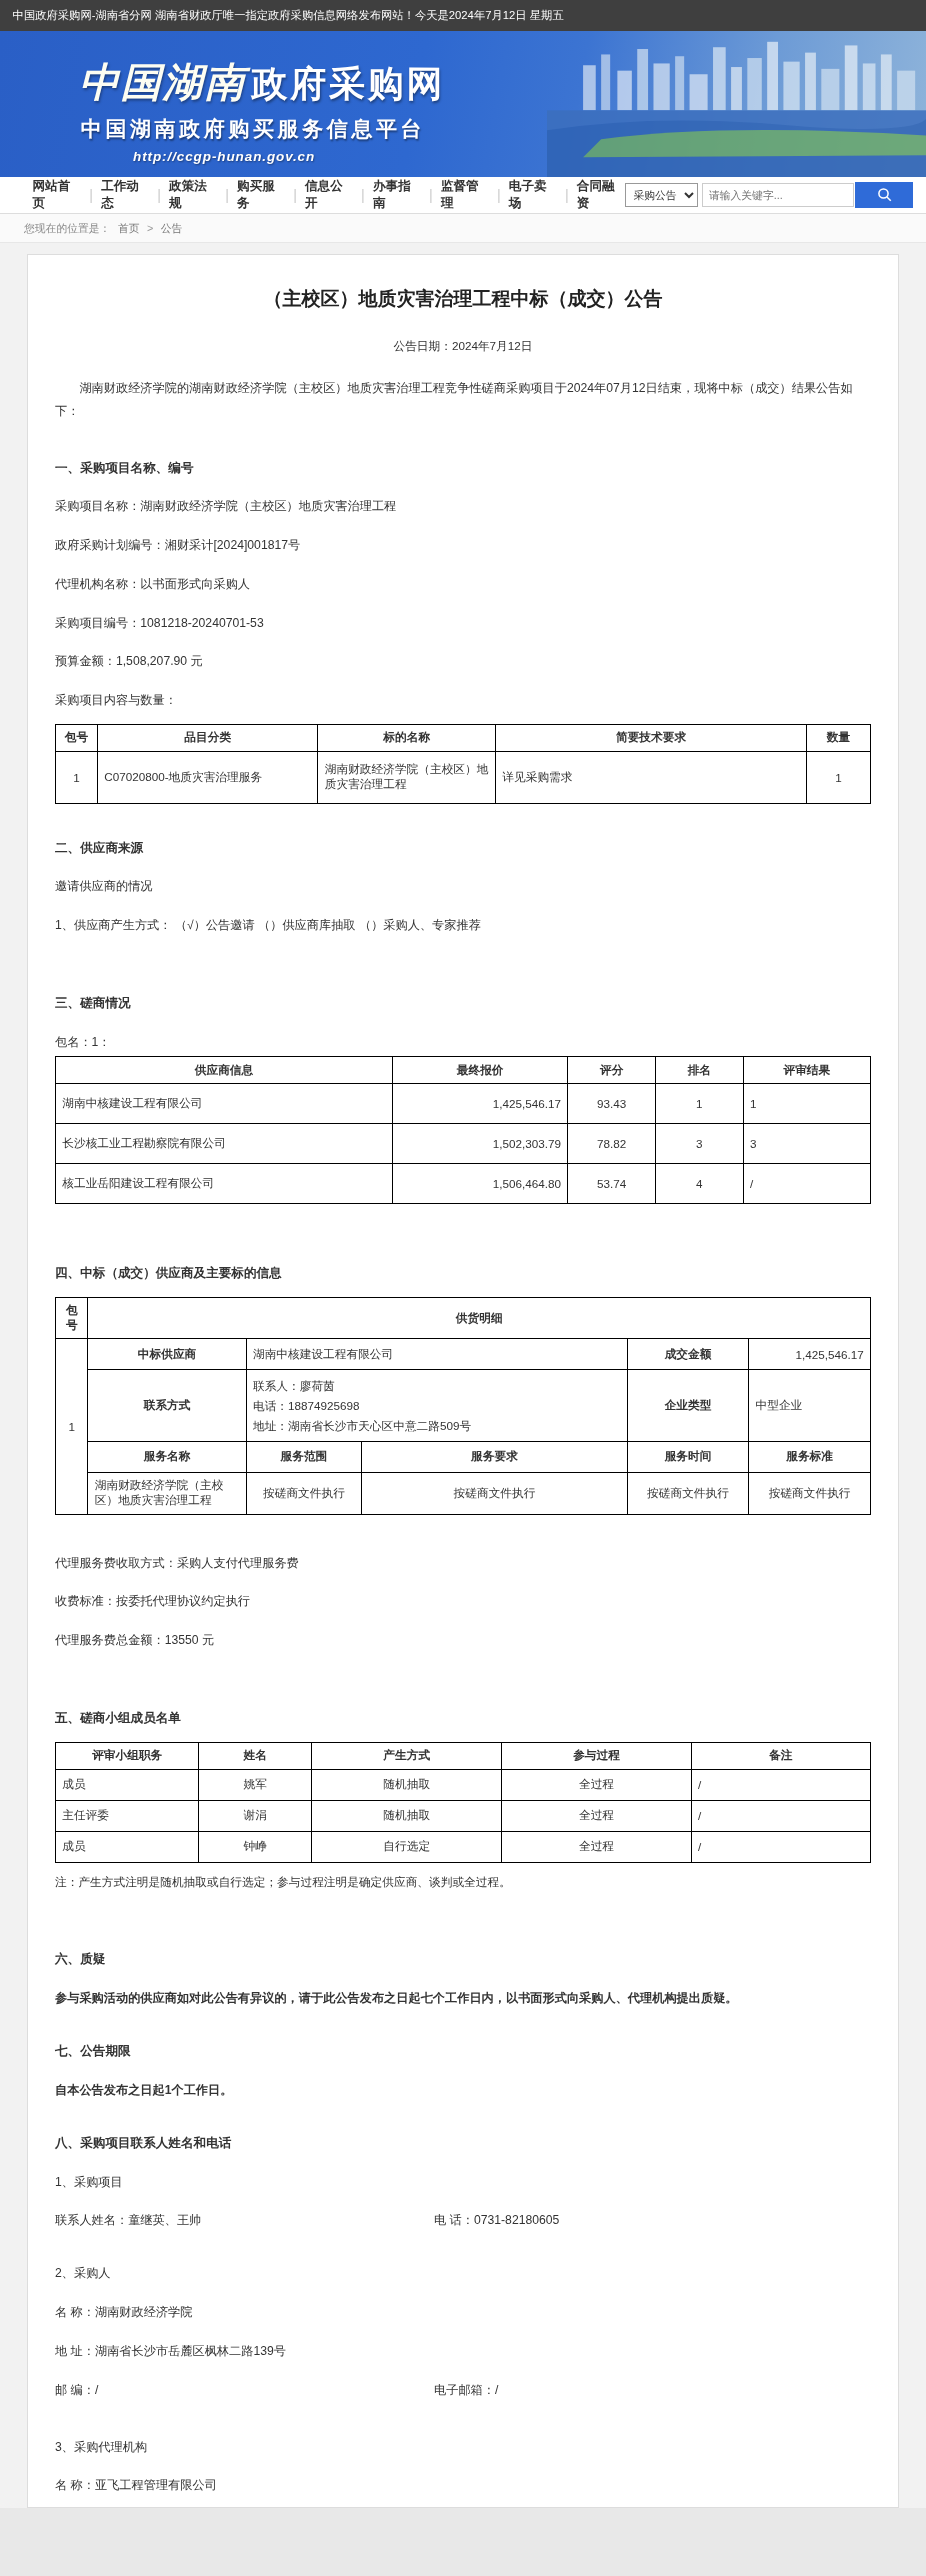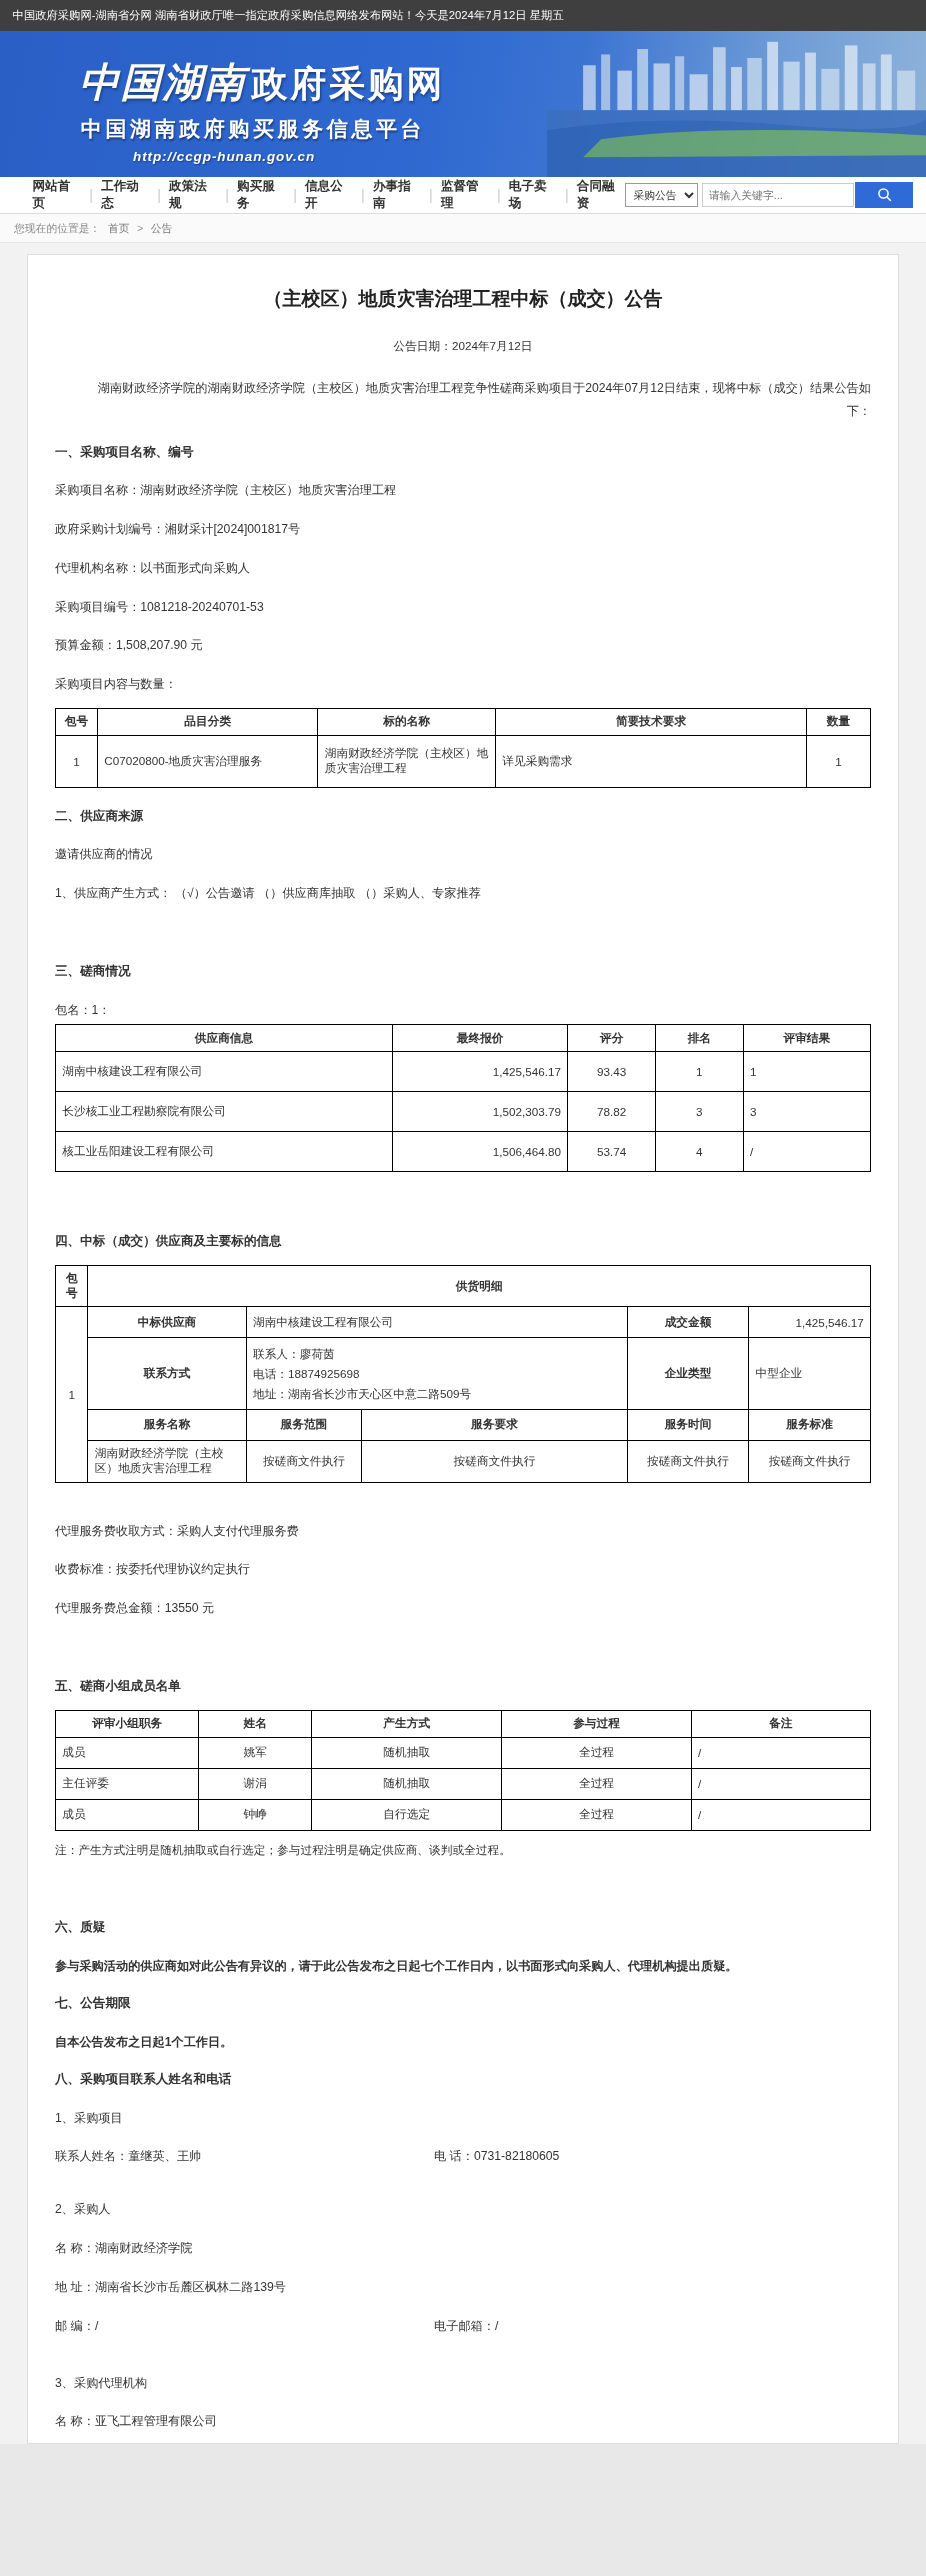--- a/index.html
+++ b/index.html
@@ -57,33 +57,33 @@
   .nav-search input {
     height: 24.4px; width: 152px; border: 0.9px solid #ccc; font-size: 10.8px; padding: 0 6.3px; color: #333;
   }
   .nav-search .search-btn {
     height: 26px; width: 58px; margin-left: 1.8px; border: none; cursor: pointer;
     background: #2f6bd8; display: flex; align-items: center; justify-content: center;
   }
   
   .breadcrumb {
     height: 29px; line-height: 29px; background: #fafafa; border-bottom: 0.9px solid #e7e7e7;
-    font-size: 10.8px; color: #888; padding-left: 14px;
+    font-size: 10.8px; color: #888; padding-left: 24px;
   }
   .breadcrumb a { color: #777; text-decoration: none; margin: 0 4.5px; }
   .breadcrumb .sep { color: #999; }
   
   .card {
     margin: 10.8px 27px 0; background: #fff; border: 0.9px solid #ddd;
     padding: 31px 27px 12.6px;
   }
   .doc-title { text-align: center; font-size: 19px; font-weight: bold; color: #222; }
   .doc-date  { text-align: center; font-size: 11.7px; margin-top: 27px; }
-  .doc-intro { font-size: 12.2px; line-height: 1.9; text-indent: 2em; margin-top: 23.5px; text-align: right; }
-  .sec-heading { font-size: 12.6px; font-weight: bold; margin-top: 20px; }
+  .doc-intro { font-size: 12.2px; line-height: 1.9; text-indent: 2em; margin-top: 23.5px; }
+  .sec-heading { font-size: 12.6px; font-weight: bold; margin-top: 36px; }
   .sec-heading.gap-lg { margin-top: 61px; }
   .line { font-size: 12.2px; margin-top: 21.7px; line-height: 1.4; }
   
   table.grid { width: 100%; border-collapse: collapse; border: 1.8px solid #000; margin-top: 14.4px; }
   table.grid th, table.grid td {
     border: 0.9px solid #000; font-size: 11.7px; padding: 5.4px 6.3px; vertical-align: middle;
   }
   table.grid th { font-weight: bold; text-align: center; height: 27px; }
   td.c { text-align: center; } td.r { text-align: right; } td.l { text-align: left; }
   .items-table td { height: 52px; }

